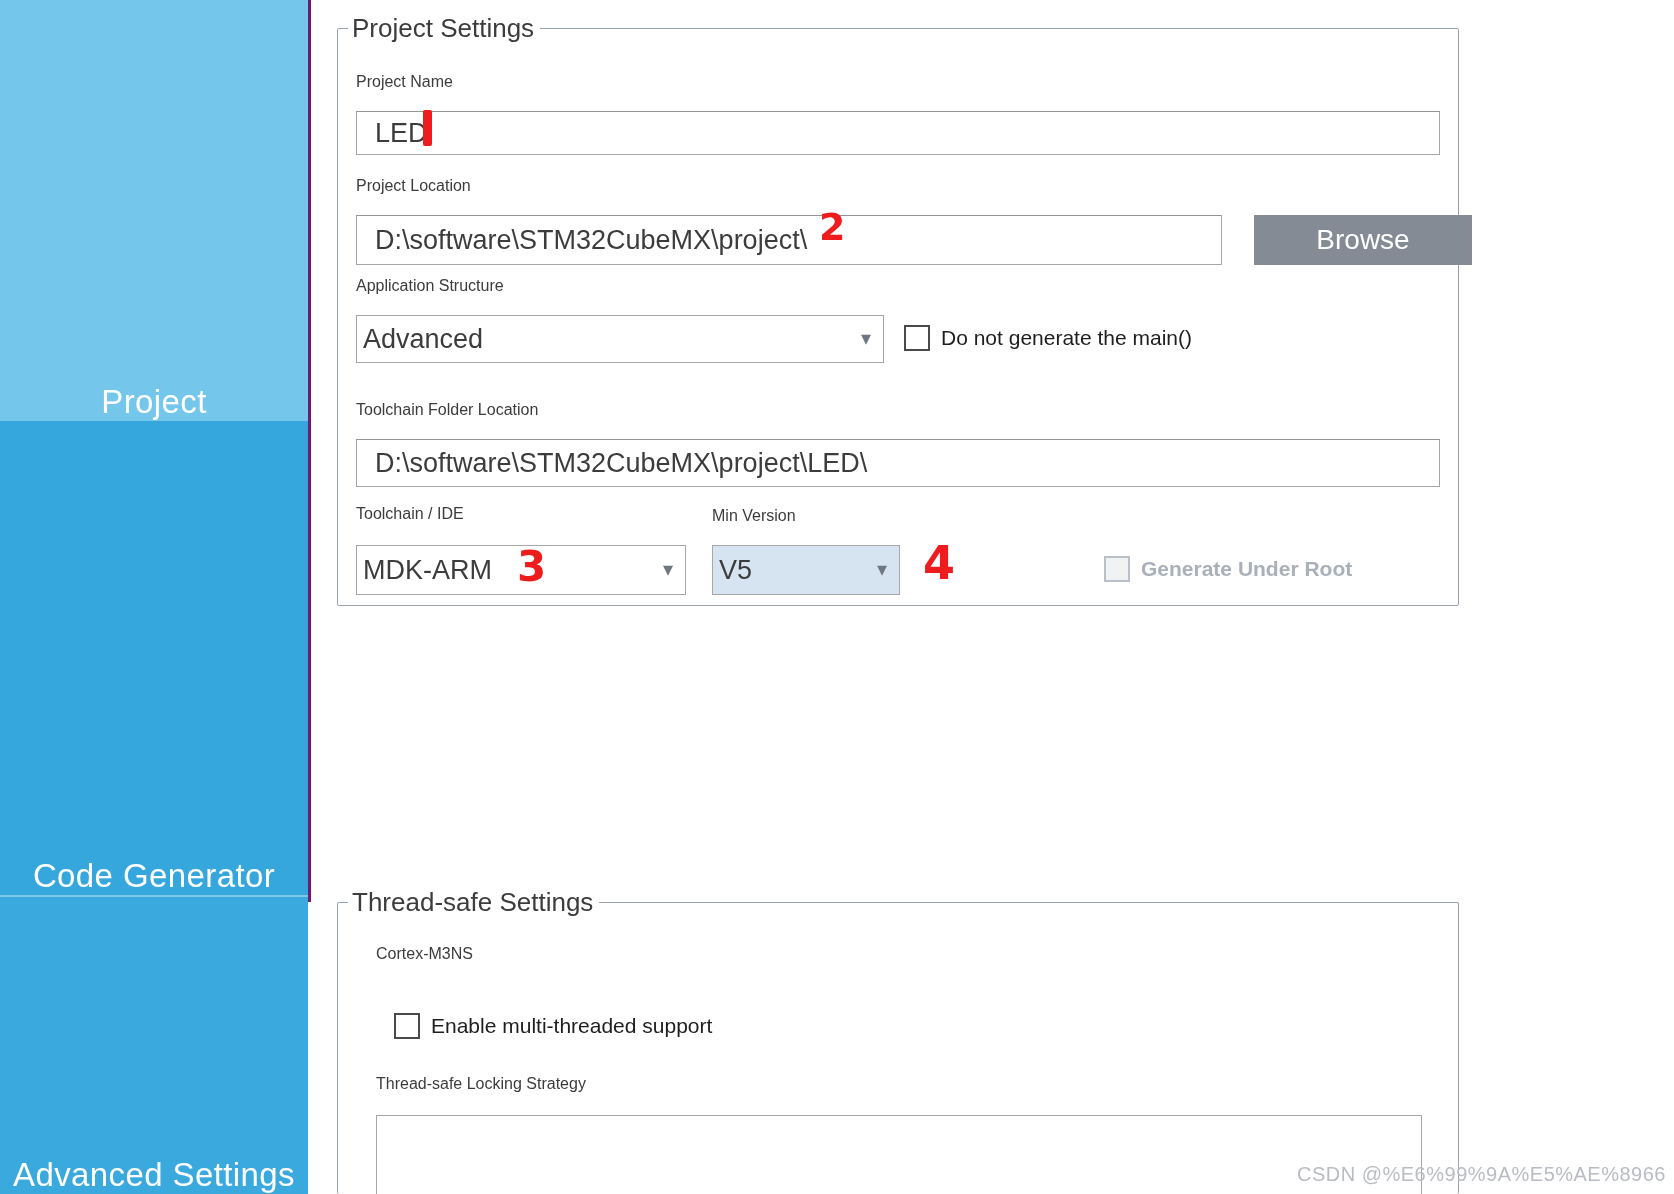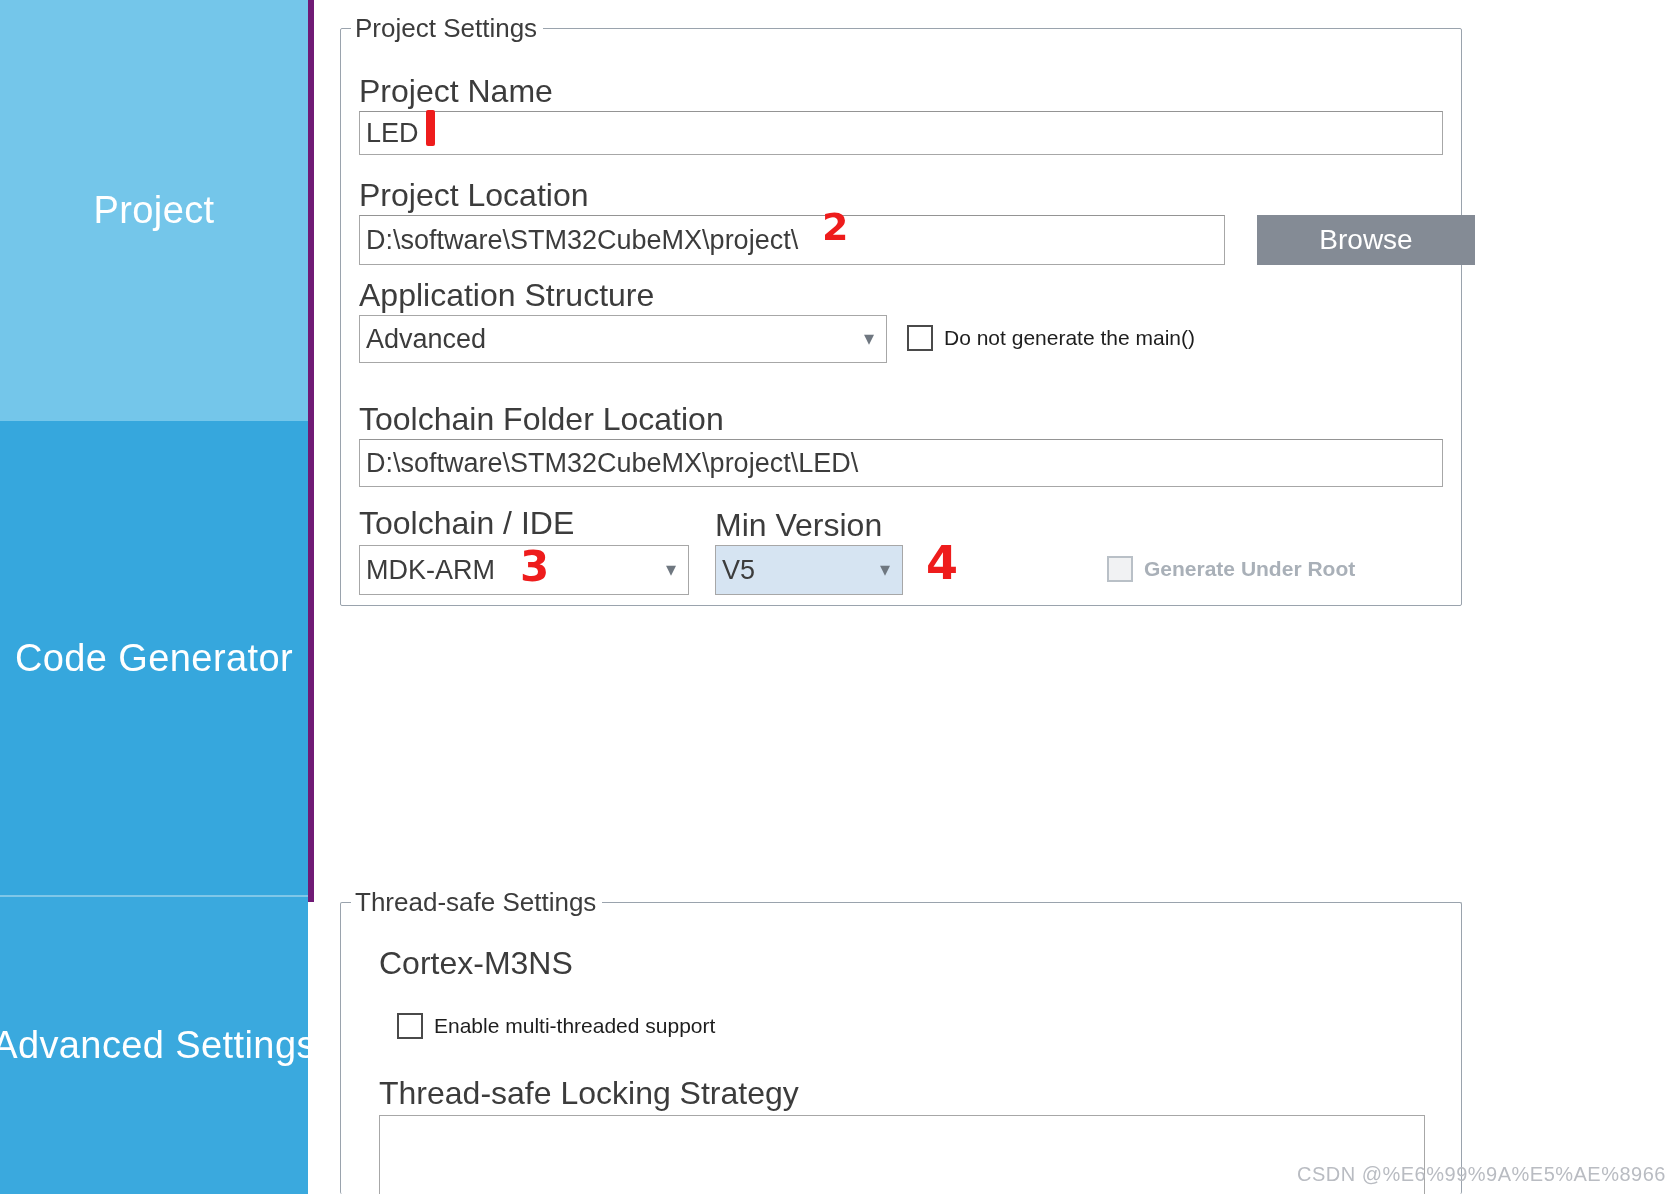--- a/index.html
+++ b/index.html
@@ -21,40 +21,40 @@
     position: absolute;
     left: 0; top: 0;
     width: 308px;
     height: 1194px;
   }
   .side-item {
     position: absolute;
     left: 0;
     width: 308px;
     display: flex;
-    align-items: center;
+    align-items: flex-end;
     justify-content: center;
     color: #ffffff;
-    font-size: 38px;
+    font-size: 33px;
     letter-spacing: 0.4px;
     box-sizing: border-box;
     white-space: nowrap;
   }
   #side-project      { top: 0;    height: 421px; background: #74c6ea; }
   #side-codegen      { top: 421px; height: 474px; background: #36a7dd; }
   #side-advanced     { top: 895px; height: 299px; background: #3aa9de; border-top: 2px solid #7fc7e8; }
 
   
   #main {
     position: absolute;
     left: 308px; top: 0;
     width: 1366px;
     height: 902px;
     background: #ffffff;
-    border-left: 6px solid #701a75;
+    border-left: 3px solid #701a75;
     box-sizing: border-box;
   }
 
   
   .groupbox {
     position: absolute;
     border: 1px solid #9aa3ad;
     border-radius: 2px;
     box-sizing: border-box;
   }
@@ -68,34 +68,34 @@
     color: #3c3c3c;
     white-space: nowrap;
   }
 
   #grp-project  { left: 26px;  top: 28px;   width: 1122px; height: 578px; }
   #grp-linker   { left: 26px;  top: 658px;  width: 1122px; height: 204px; }
   #grp-thread   { left: 26px;  top: 902px;  width: 1122px; height: 292px; border-bottom: none; }
 
   .fieldlabel {
     position: absolute;
-    font-size: 32px;
+    font-size: 16px;
     color: #3c3c3c;
     white-space: nowrap;
   }
 
   .textinput {
     position: absolute;
     box-sizing: border-box;
     border: 1px solid #a7a7a7;
     border-top-color: #949494;
     background: #ffffff;
     font-size: 27px;
     color: #3c3c3c;
-    padding: 0 6px;
+    padding: 0 18px;
     display: flex;
     align-items: center;
     font-family: "Liberation Sans", sans-serif;
     white-space: nowrap;
     overflow: hidden;
   }
 
   .combo {
     position: absolute;
     box-sizing: border-box;

